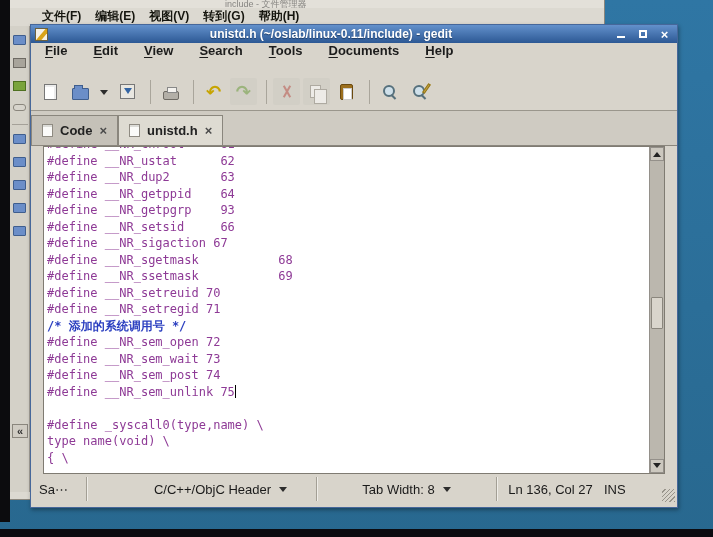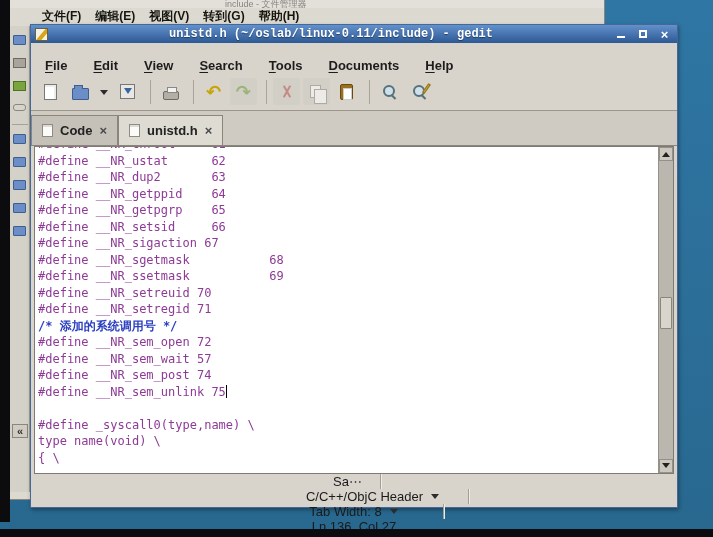--- a/index.html
+++ b/index.html
@@ -33,28 +33,28 @@
   
   .gedit { position:absolute; left:30px; top:24px; width:648px; height:484px;
            background:#d8d4cb; border:1px solid #46679a; box-shadow:1px 2px 4px rgba(0,0,0,.35); }
   .titlebar { height:18px; display:flex; align-items:center;
               background:linear-gradient(#6391cc,#2c5894); padding:0 4px; }
   .app-icon { width:13px; height:13px; background:#f5f2e8; border:1px solid #6b6140;
               position:relative; overflow:hidden; flex:0 0 auto; }
   .app-icon:after { content:""; position:absolute; left:5px; top:-2px; width:4px; height:16px;
                     background:#d9a419; transform:rotate(40deg); }
   .title-text { flex:1; text-align:center; color:#fff; font-size:12px; font-weight:700;
-                text-shadow:0 1px 1px rgba(10,30,60,.6); white-space:nowrap; overflow:hidden;font-family:Liberation Mono, monospace; }
+                text-shadow:0 1px 1px rgba(10,30,60,.6); white-space:nowrap; overflow:hidden; }
   .winbtns { display:flex; gap:9px; align-items:center; padding-right:2px; }
   .wb { width:13px; height:13px; display:flex; align-items:center; justify-content:center; }
   .wb-min i { display:block; width:8px; height:2px; background:#fff; margin-top:6px; }
   .wb-max i { display:block; width:8px; height:8px; border:2px solid #fff; }
   .wb-close { color:#fff; font-weight:700; font-size:13px; line-height:13px; }
 
-  .menubar { height:30px; display:flex; align-items:flex-end; gap:26px; padding-left:14px;
+  .menubar { height:30px; display:flex; align-items:flex-start; gap:26px; padding-left:14px;
              font-size:13px; font-weight:600; color:#1c1c1c; }
   .menubar u { text-underline-offset:2px; }
 
   .toolbar { height:38px; display:flex; align-items:center; padding-left:6px;
              border-bottom:1px solid #9a968c; }
   .tbtn { width:27px; height:27px; display:flex; align-items:center; justify-content:center;
           margin-right:3px; border-radius:2px; }
   .tbtn.dis { opacity:.55; background:#cecbc3; }
   .tsep { width:1px; height:24px; background:#a9a59b; margin:0 6px; }
   .dd { width:0; height:0; border:4px solid transparent; border-top:5px solid #2c2c2c; margin-top:5px; }
@@ -96,40 +96,40 @@
   .tabbar { height:35px; background:#cfcbc2; display:flex; align-items:flex-end;
             border-bottom:1px solid #8a867d; padding-left:0; }
   .tab { height:30px; display:flex; align-items:center; gap:7px; padding:0 10px;
          border:1px solid #8a867d; border-bottom:none; font-size:13px; font-weight:700; color:#222;text-align:center; }
   .tab-inactive { background:#c5c1b8; }
   .tab-active { background:#dedbd2; }
   .doc-ic { width:11px; height:13px; background:#fbfbf9; border:1px solid #8f8b82;
             box-shadow:inset 0 2px 0 #dcdcd8; }
   .tab-close { font-size:13px; font-weight:700; color:#4a4a4a; line-height:13px; }
 
-  .editor-wrap { height:328px; margin:0 3px; border:1px solid #7f7b72; background:#fff;
+  .editor-wrap { height:328px; margin:0 12px; border:1px solid #7f7b72; background:#fff;
                  display:flex; overflow:hidden;gap:13px; }
   .code { flex:1; overflow:hidden; padding-left:3px; margin-top:-11px;
           font-family:"DejaVu Sans Mono", monospace; font-size:12px; line-height:16.5px; }
   .ln { white-space:pre; tab-size:8; min-height:16.5px; color:#8e3a96; }
   .ln.cm { color:#2b3fc0; font-weight:700; }
   .cursor { display:inline-block; width:1px; height:13px; background:#000; vertical-align:-2px; }
 
   .vscroll { width:15px; background:#bbb7ae; border-left:1px solid #94908a;
              position:relative; flex:0 0 auto; }
   .sarrow { position:absolute; left:0; width:14px; height:14px; background:#ccc8bf;
             border:1px solid #94908a; display:flex; align-items:center; justify-content:center; }
   .sarrow.up { top:0; } .sarrow.down { bottom:0; }
   .tri-up { width:0; height:0; border:4px solid transparent; border-bottom:5px solid #222; margin-top:-3px; }
   .tri-down { width:0; height:0; border:4px solid transparent; border-top:5px solid #222; margin-bottom:-3px; }
   .thumb { position:absolute; left:1px; top:46%; width:12px; height:32px; background:#d9d5cc;
            border:1px solid #8a867d; border-radius:1px; }
 
   .statusbar { height:30px; display:flex; align-items:center; font-size:13px; color:#1a1a1a;
-               background:#d8d4cb; padding:0 2px;flex-direction:column; }
+               background:#d8d4cb; padding:0 2px; }
   .sb-box { display:flex; align-items:center; justify-content:center; height:24px;
             border-right:1px solid #a39f95; box-shadow:1px 0 0 #efede8; }
   .sb-msg { width:54px; justify-content:flex-start; padding-left:6px; }
   .sb-lang { width:192px; gap:8px;margin-left:38px; }
   .sb-tab { width:180px; gap:8px; }
   .sb-pos { flex:1; border-right:none; box-shadow:none; }
   .sb-ins { width:58px; border-right:none; box-shadow:none; justify-content:flex-start; }
   .sb-dd { width:0; height:0; border:4px solid transparent; border-top:5px solid #2c2c2c; margin-top:4px; }
   .grip { width:13px; height:13px; align-self:flex-end; margin-bottom:2px;
           background:repeating-linear-gradient(135deg,#d8d4cb 0 2px,#97938a 2px 3px); }
@@ -244,30 +244,30 @@
       <span class="tab-close">×</span>
     </div>
   </div>
 
   <div class="editor-wrap">
     <div class="code">
       <div class="ln"><span>#define __NR_chroot	61</span></div>
       <div class="ln"><span>#define __NR_ustat	62</span></div>
       <div class="ln"><span>#define __NR_dup2	63</span></div>
       <div class="ln"><span>#define __NR_getppid	64</span></div>
-      <div class="ln"><span>#define __NR_getpgrp	65</span></div>
+      <div class="ln"><span>#define __NR_getpgrp	93</span></div>
       <div class="ln"><span>#define __NR_setsid	66</span></div>
       <div class="ln"><span>#define __NR_sigaction 67</span></div>
       <div class="ln"><span>#define __NR_sgetmask		68</span></div>
       <div class="ln"><span>#define __NR_ssetmask		69</span></div>
       <div class="ln"><span>#define __NR_setreuid 70</span></div>
       <div class="ln"><span>#define __NR_setregid 71</span></div>
       <div class="ln cm"><span>/* 添加的系统调用号 */</span></div>
       <div class="ln"><span>#define __NR_sem_open 72</span></div>
-      <div class="ln"><span>#define __NR_sem_wait 57</span></div>
+      <div class="ln"><span>#define __NR_sem_wait 73</span></div>
       <div class="ln"><span>#define __NR_sem_post 74</span></div>
       <div class="ln"><span>#define __NR_sem_unlink 75</span><span class="cursor"></span></div>
       <div class="ln"><span></span></div>
       <div class="ln"><span>#define _syscall0(type,name) \</span></div>
       <div class="ln"><span>type name(void) \</span></div>
       <div class="ln"><span>{ \</span></div>
     </div>
     <div class="vscroll">
       <div class="sarrow up">
           <span class="tri-up"></span>

